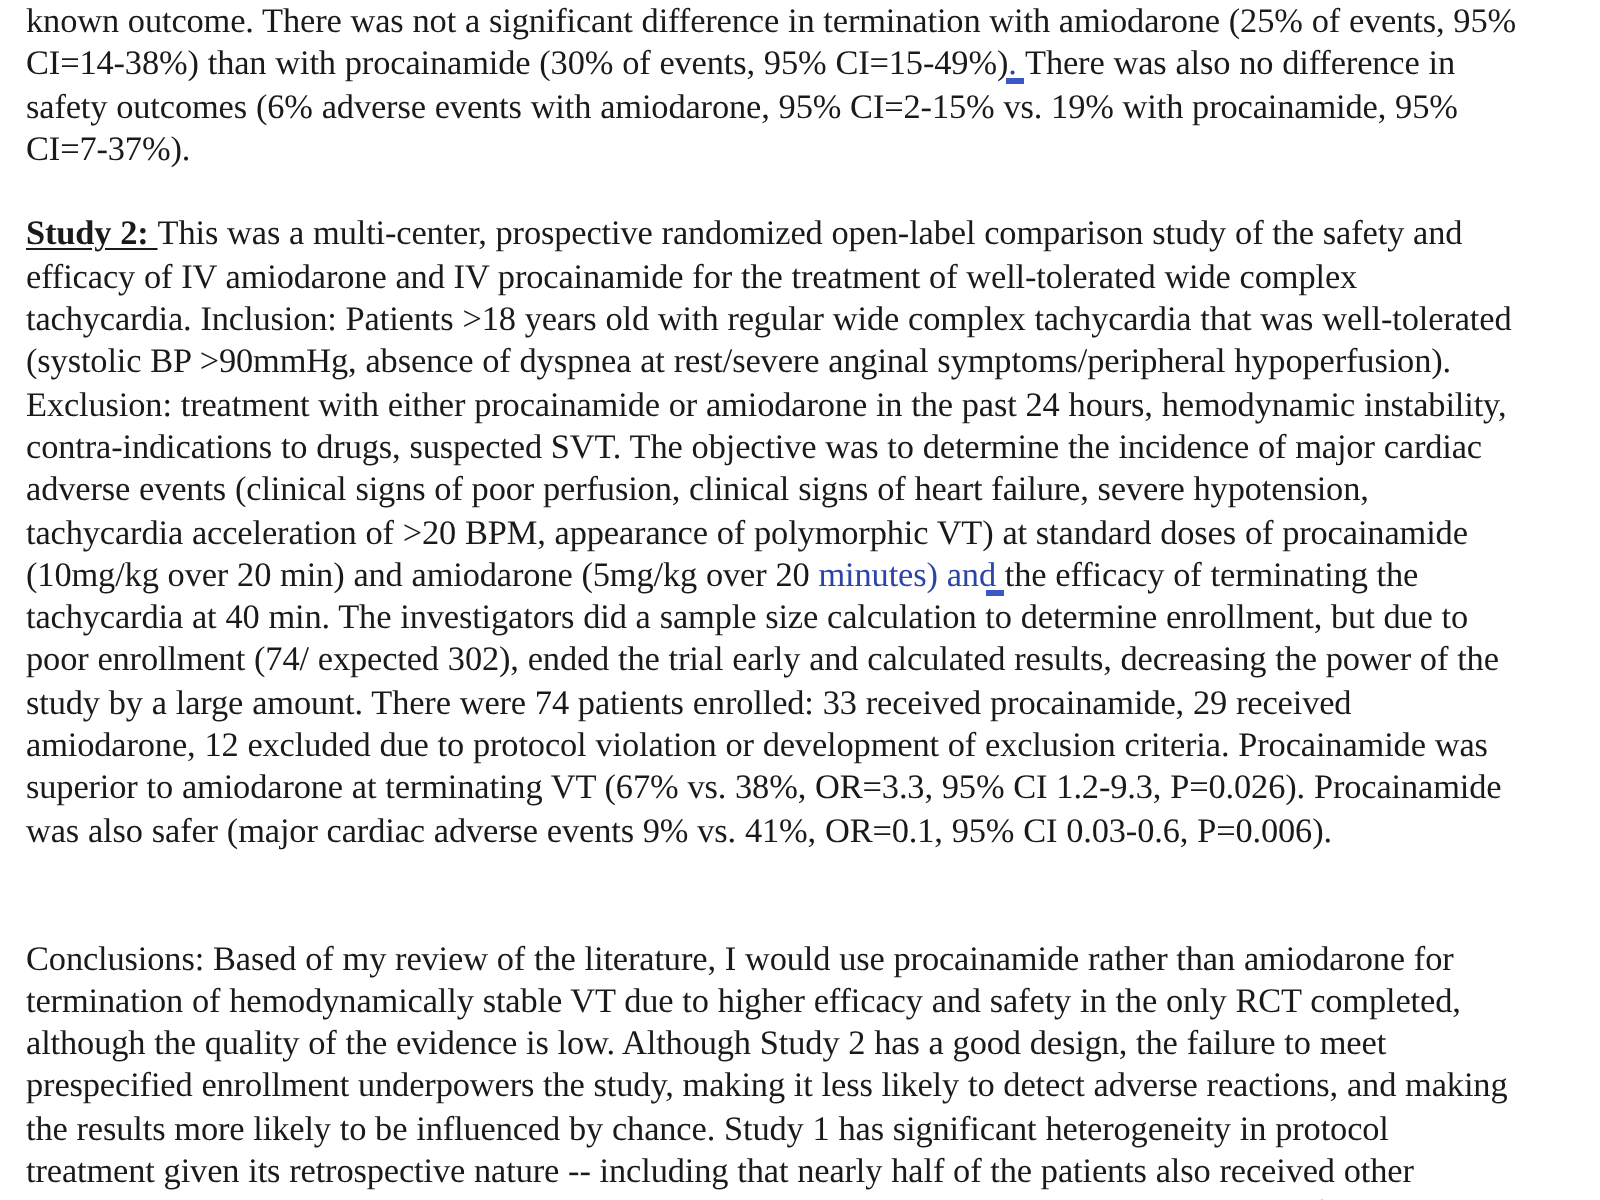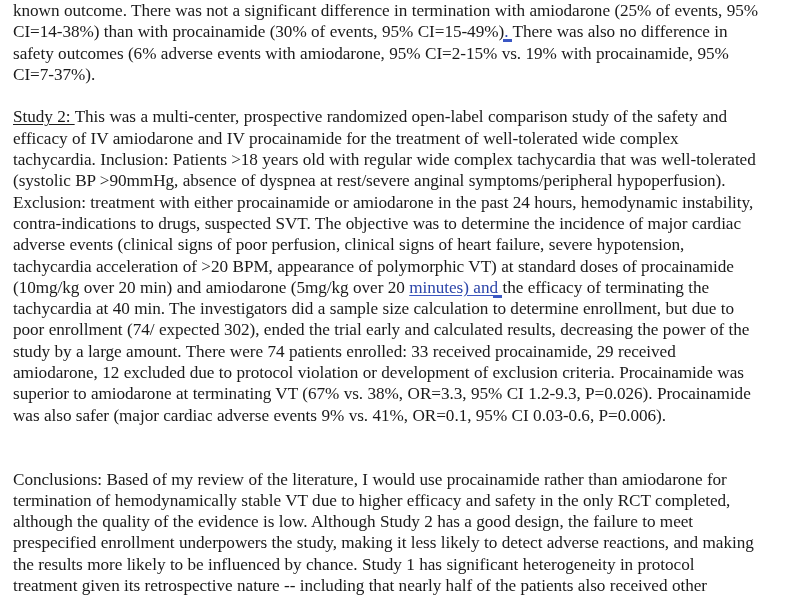--- a/index.html
+++ b/index.html
@@ -37,25 +37,24 @@
     line-height: 21.3px;
   }
   p.spacer {
     margin: 0;
     padding: 0;
     height: 21.3px;
     line-height: 21.3px;
     font-size: 17.2px;
   }
   .b { font-weight: normal; }
-  .bu { font-weight: normal; text-decoration: underline; text-underline-offset: 1.5px; }
+  .bu { font-weight: bold; text-decoration: underline; text-underline-offset: 1.5px; }
   
   .rev-ins {
     color: #2b44a8;
-    text-decoration: underline;
     text-decoration-color: #3a57c4;
     text-underline-offset: 1.5px;
     text-align: center;
   }
   .rev-mark {
     color: #2b44a8;
     text-decoration: underline;
     text-decoration-color: #3a57c4;
     text-underline-offset: 1.5px;
   }

